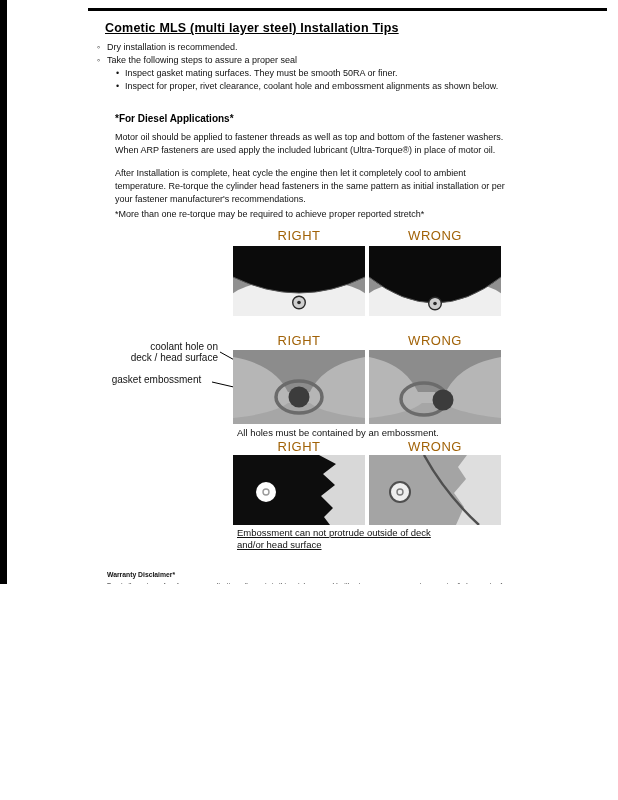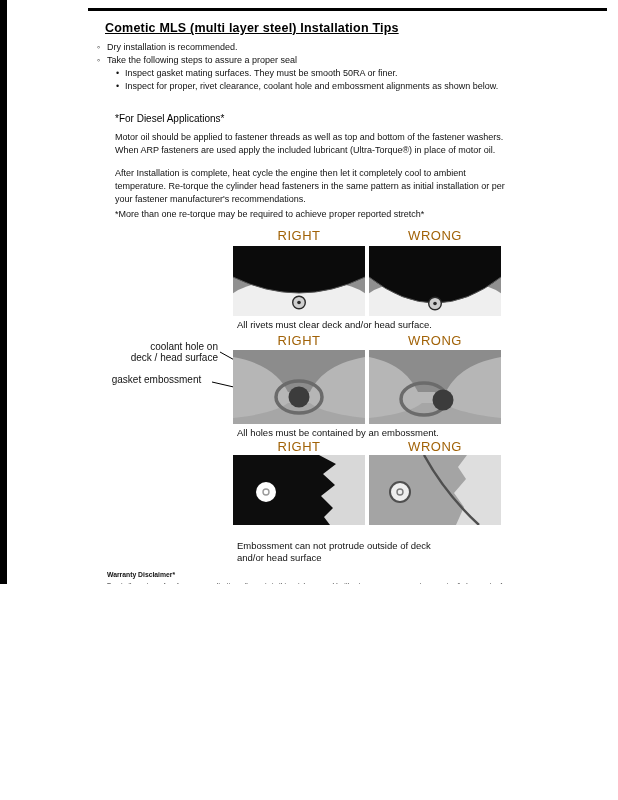--- a/index.html
+++ b/index.html
@@ -13,21 +13,21 @@
   .title {
     position:absolute; left:105px; top:21px; font-size:12.5px; font-weight:bold;
     text-decoration:underline; letter-spacing:0.2px; color:#000;
   }
   .bullets { position:absolute; left:97px; top:41px; list-style:none; width:480px; }
   .bullets li { font-size:9px; line-height:13px; position:relative; color:#111; }
   .bullets li.b { padding-left:10px; }
   .bullets li.b::before { content:"◦"; position:absolute; left:0; top:0; }
   .bullets li.s { padding-left:28px; }
   .bullets li.s::before { content:"•"; position:absolute; left:19px; top:0; }
-  .diesel-heading { position:absolute; left:115px; top:113px; font-size:10px; font-weight:normal; color:#000; }
+  .diesel-heading { position:absolute; left:115px; top:113px; font-size:10px; font-weight:bold; color:#000; }
   .body-para { position:absolute; left:115px; width:402px; font-size:9px; line-height:13px; color:#111; }
   .p1 { top:131px; }
   .p2 { top:167px; }
   .note { position:absolute; left:115px; top:209px; font-size:9px; color:#111; }
 
   .col-head { position:absolute; width:132px; text-align:center; font-size:13px; letter-spacing:0.5px; color:#a16207; }
   .panel { position:absolute; width:132px; }
   .panel svg { display:block; }
   .caption { position:absolute; font-size:9.5px; line-height:12px; color:#111; }
   .callout { position:absolute; font-size:10px; line-height:11px; text-align:right; color:#111; }
@@ -75,21 +75,20 @@
   <div class="panel" style="left:369px;top:246px;">
     <svg width="132" height="70" viewBox="0 0 132 70">
       <rect width="132" height="70" fill="#909090"></rect>
       <ellipse cx="66" cy="59" rx="74" ry="26" fill="#efefef"></ellipse>
       <path d="M0 0 H132 V31 Q66 83 0 31 Z" fill="#0b0b0b"></path>
       <path d="M0 31 Q66 83 132 31" fill="none" stroke="#555" stroke-width="1"></path>
       <circle cx="66" cy="57.5" r="6.3" fill="#cfcfcf" stroke="#2a2a2a" stroke-width="1.4"></circle>
       <circle cx="66" cy="57.5" r="1.8" fill="#2a2a2a"></circle>
     </svg>
   </div>
-  <div class="caption" style="left:237px;top:319px;">All rivets must clear deck and/or head surface.</div>
 
   <div class="col-head" style="left:233px;top:333px;">RIGHT</div>
   <div class="col-head" style="left:369px;top:333px;">WRONG</div>
   <div class="callout" style="left:118px;top:341px;width:100px;">
     <div>coolant hole on</div>
     <div>deck / head surface</div>
   </div>
   <div class="callout" style="left:103px;top:374px;width:107px;text-align:center;">gasket embossment</div>
   <svg class="leaders" width="618" height="120">
     <line x1="220" y1="22" x2="292" y2="62" stroke="#000" stroke-width="1"></line>
@@ -127,21 +126,21 @@
   </div>
   <div class="panel" style="left:369px;top:455px;">
     <svg width="132" height="70" viewBox="0 0 132 70">
       <rect width="132" height="70" fill="#dedede"></rect>
       <path d="M0 0 H98 L89 12 L97 24 L85 38 L95 52 L87 70 H0 Z" fill="#a4a4a4"></path>
       <path d="M55 0 C66 20 84 46 110 70" fill="none" stroke="#4f4f4f" stroke-width="2.4"></path>
       <circle cx="31" cy="37" r="10" fill="#eeeeee" stroke="#4f4f4f" stroke-width="2"></circle>
       <circle cx="31" cy="37" r="3" fill="none" stroke="#7a7a7a" stroke-width="1.4"></circle>
     </svg>
   </div>
-  <div class="caption" style="left:237px;top:540px;width:210px;">Embossment can not protrude outside of deck and/or head surface</div>
+  <div class="caption" style="left:237px;top:527px;width:210px;text-decoration:underline;">Embossment can not protrude outside of deck and/or head surface</div>
 
   <div class="warranty">
     <div class="w-head">Warranty Disclaimer*</div>
     <p>Due to the nature of performance applications, the parts in this catalog are sold without any express warranty or any implied warranty of merchantability or fitness for a particular purpose.  Cometic Gasket Inc., shall not, under any circumstances, be liable for any special, incidental or consequential damages, including, person, party or property, but not limited to, damage, or loss of property or equipment, loss of profits or revenue, cost of purchased or replacement goods, or claims of customers of the purchase, which may arise and/or result from sale, installation or use of these parts.  Installation of these parts could adversely affect the motor manufacturers warranty coverage.</p>
     <p class="tight">VENUE-The agreed upon venue, in the event of dispute whatsoever between the parties, whether instituted by either party, including, but not limited to, contract terms, payment terms, delivery, type, defects, sufficiency of product, shall be the Court of Common Pleas, Lake County, Ohio or the Painesville Municipal Court, Lake County, Ohio, depending on the amount in controversy.</p>
     <p>This agreement shall be governed by and construed under the laws of the State of Ohio.</p>
     <p>All prices and terms are subject to change without notice.</p>
     <p>Terms COD- Secured with a completed dealer/jobber application on File, COD-Company check with a current credit card number on file.  Open accounts may be established by well rated firms.  A credit application is available upon request.  Open accounts are due payable Net 30 days from date of invoice.  No statement will be sent.  If an account becomes 60 or more days past due, it is subject to being placed on credit hold.  No orders will be shipped or new orders accepted until past due balance is paid.  If an account becomes 90 or more days past due, it is subject to being placed for collections.  All costs of collection are the responsibility of the customer, including attorney fees, court costs, and other expenses of litigation.</p>
     <p>Returns- Authorized (RGA) must be obtained in advance on all returns.  A packing slip or invoice number must accompany the merchandise.  No returns after 30 days from invoice date.  All returns are subject to a 25% restocking charge.  All custom designed and custom manufactured gaskets are non-returnable.</p>
     <p class="tight">Only catalog parts are returnable.</p>

